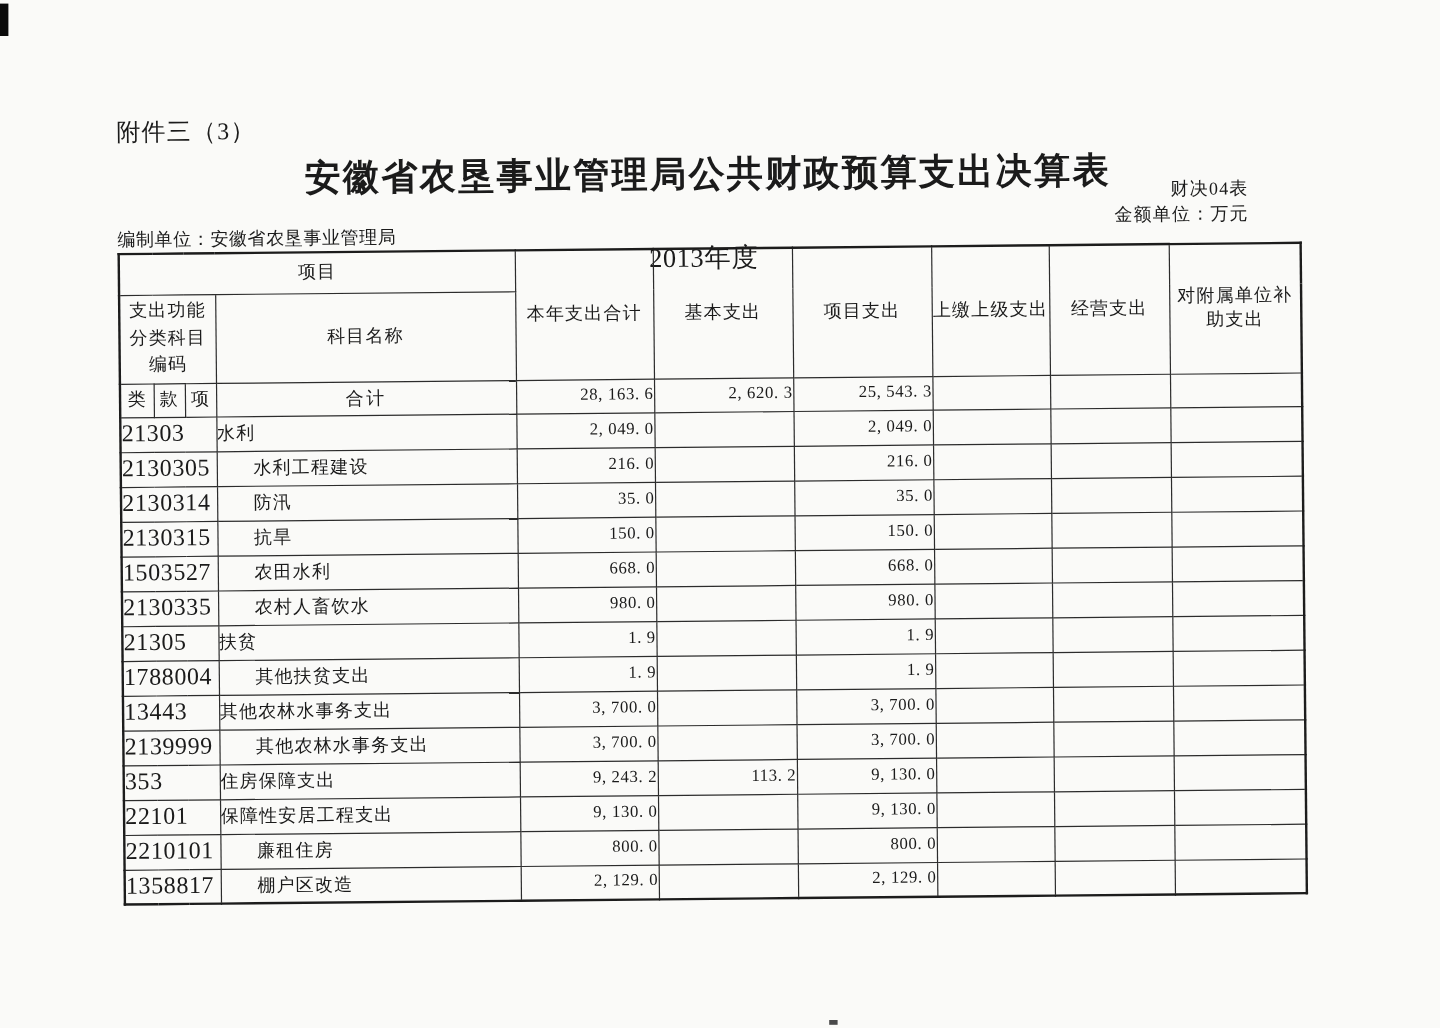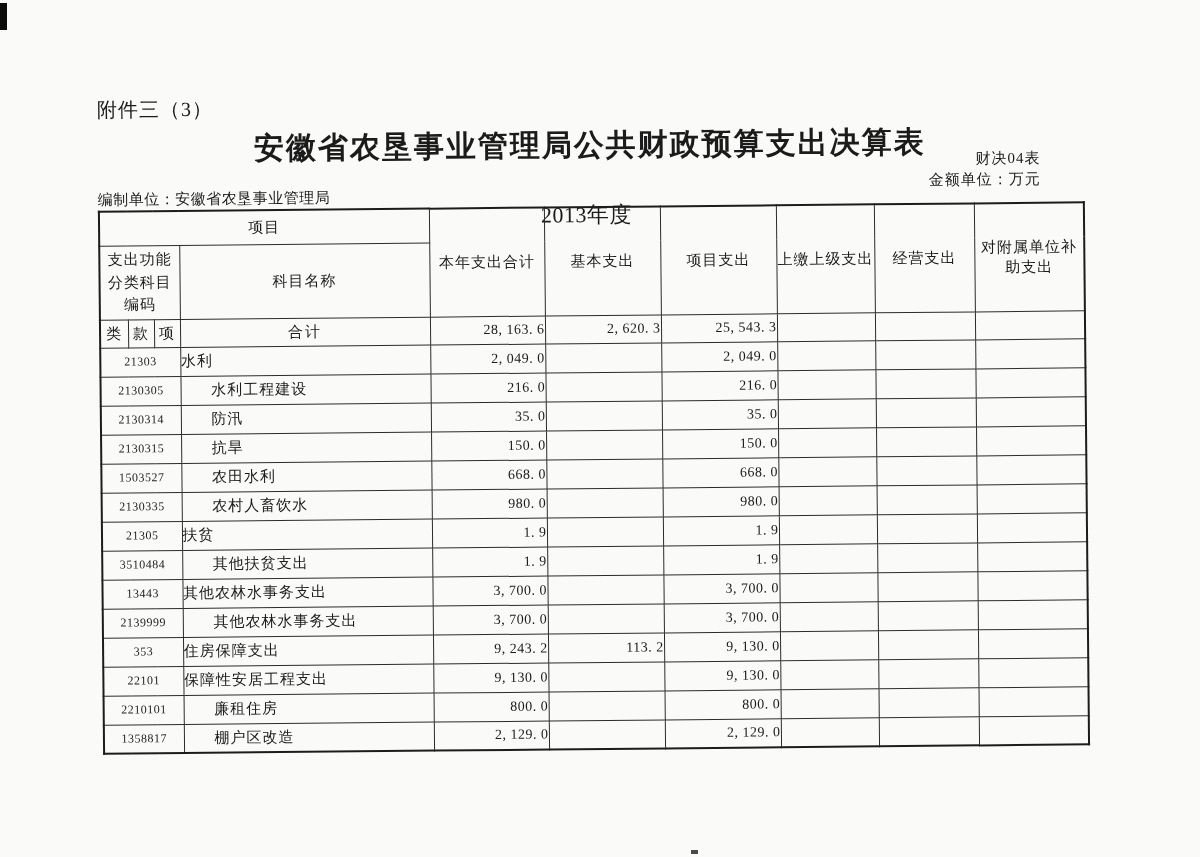--- a/index.html
+++ b/index.html
@@ -21,21 +21,21 @@
     position:absolute;left:100px;top:206px;width:985px;
     border-collapse:collapse;table-layout:fixed;
     border:2px solid #1c1c1c;
   }
   .budget-table td{border:1px solid #2c2c2c;padding:0;vertical-align:middle;overflow:hidden;}
   .rA{height:34px;} .rB{height:74px;} .rC{height:28px;}
   .budget-table tbody tr{height:29px;}
   .hc{text-align:center;font-size:15px;letter-spacing:1px;line-height:1.35;}
   .code-head{white-space:pre-line;line-height:1.5;}
   .num{text-align:right;padding-right:7px;font-size:14px;letter-spacing:0.5px;white-space:nowrap;}
-  .code{text-align:center;padding-left:6px;font-size:12px;letter-spacing:0.5px;white-space:nowrap;}
+  .code{text-align:left;padding-left:6px;font-size:20px;letter-spacing:0.5px;white-space:nowrap;}
   .name{text-align:left;padding-left:8px;font-size:15px;letter-spacing:1px;white-space:nowrap;}
   .name.indent{padding-left:30px;}
   .total-label{text-align:center;font-size:15px;letter-spacing:2px;}
 </style>
 </head>
 <body>
 
 <div class="artifact-corner"></div>
 <div class="artifact-dot"></div>
 
@@ -159,21 +159,21 @@
           <td colspan="3" class="code">21305</td>
           <td class="name">扶贫</td>
           <td class="num">1. 9</td>
           <td class="num"></td>
           <td class="num">1. 9</td>
           <td class="num"></td>
           <td class="num"></td>
           <td class="num"></td>
         </tr>
         <tr>
-          <td colspan="3" class="code">3510484</td>
+          <td colspan="3" class="code">1788004</td>
           <td class="name indent">其他扶贫支出</td>
           <td class="num">1. 9</td>
           <td class="num"></td>
           <td class="num">1. 9</td>
           <td class="num"></td>
           <td class="num"></td>
           <td class="num"></td>
         </tr>
         <tr>
           <td colspan="3" class="code">13443</td>

